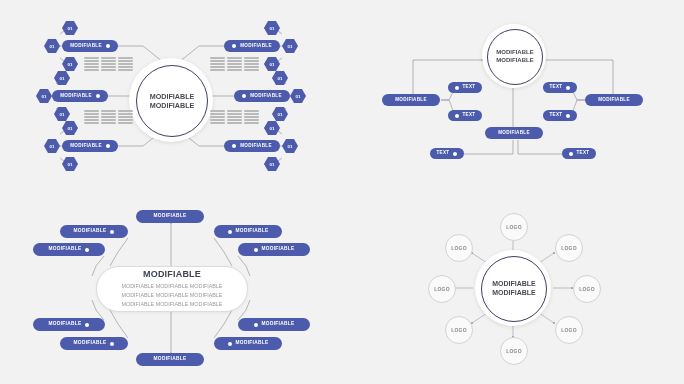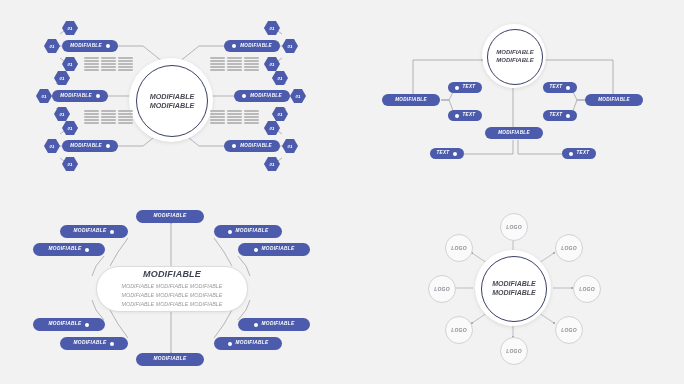--- a/index.html
+++ b/index.html
@@ -3,21 +3,21 @@
 <meta charset="utf-8">
 <style>
   html,body{margin:0;padding:0;}
   body{
     width:684px;height:384px;overflow:hidden;
     background:#f2f2f2;
     font-family:"Liberation Sans","DejaVu Sans",sans-serif;
   }
   #stage{position:relative;width:684px;height:384px;background:#f2f2f2;}
 
-  .quad{position:absolute;width:342px;height:192px;font-style:italic;}
+  .quad{position:absolute;width:342px;height:192px;}
   #q-tl{left:0;top:0;}
   #q-tr{left:342px;top:0;}
   #q-bl{left:0;top:192px;}
   #q-br{left:342px;top:192px;}
 
   .svg-layer{position:absolute;left:0;top:0;width:100%;height:100%;}
 
   
   .pill{
     position:absolute;

